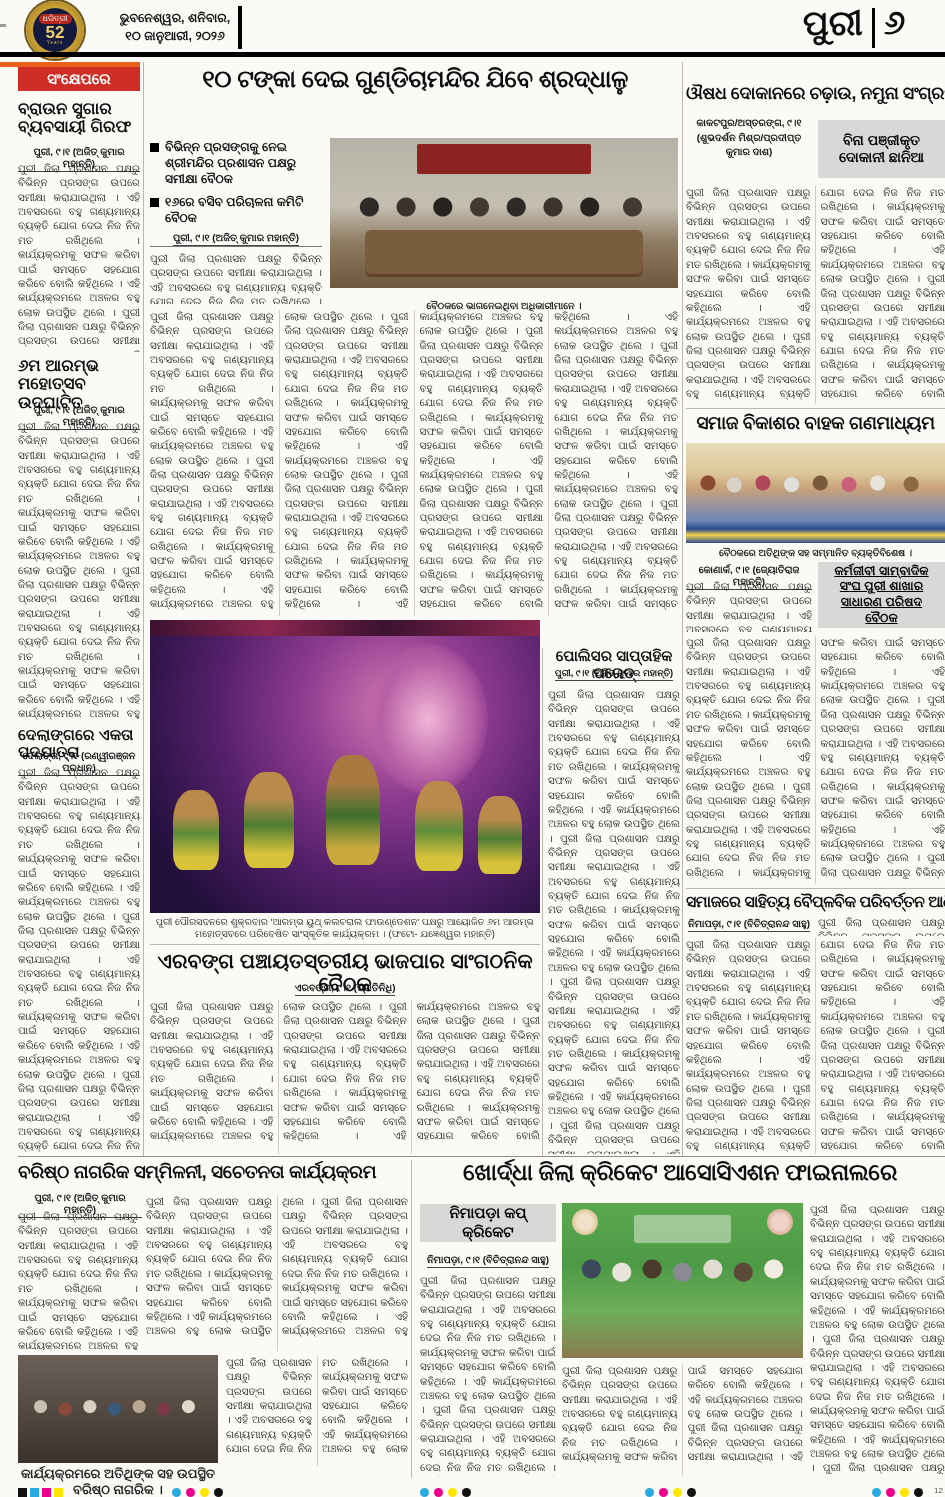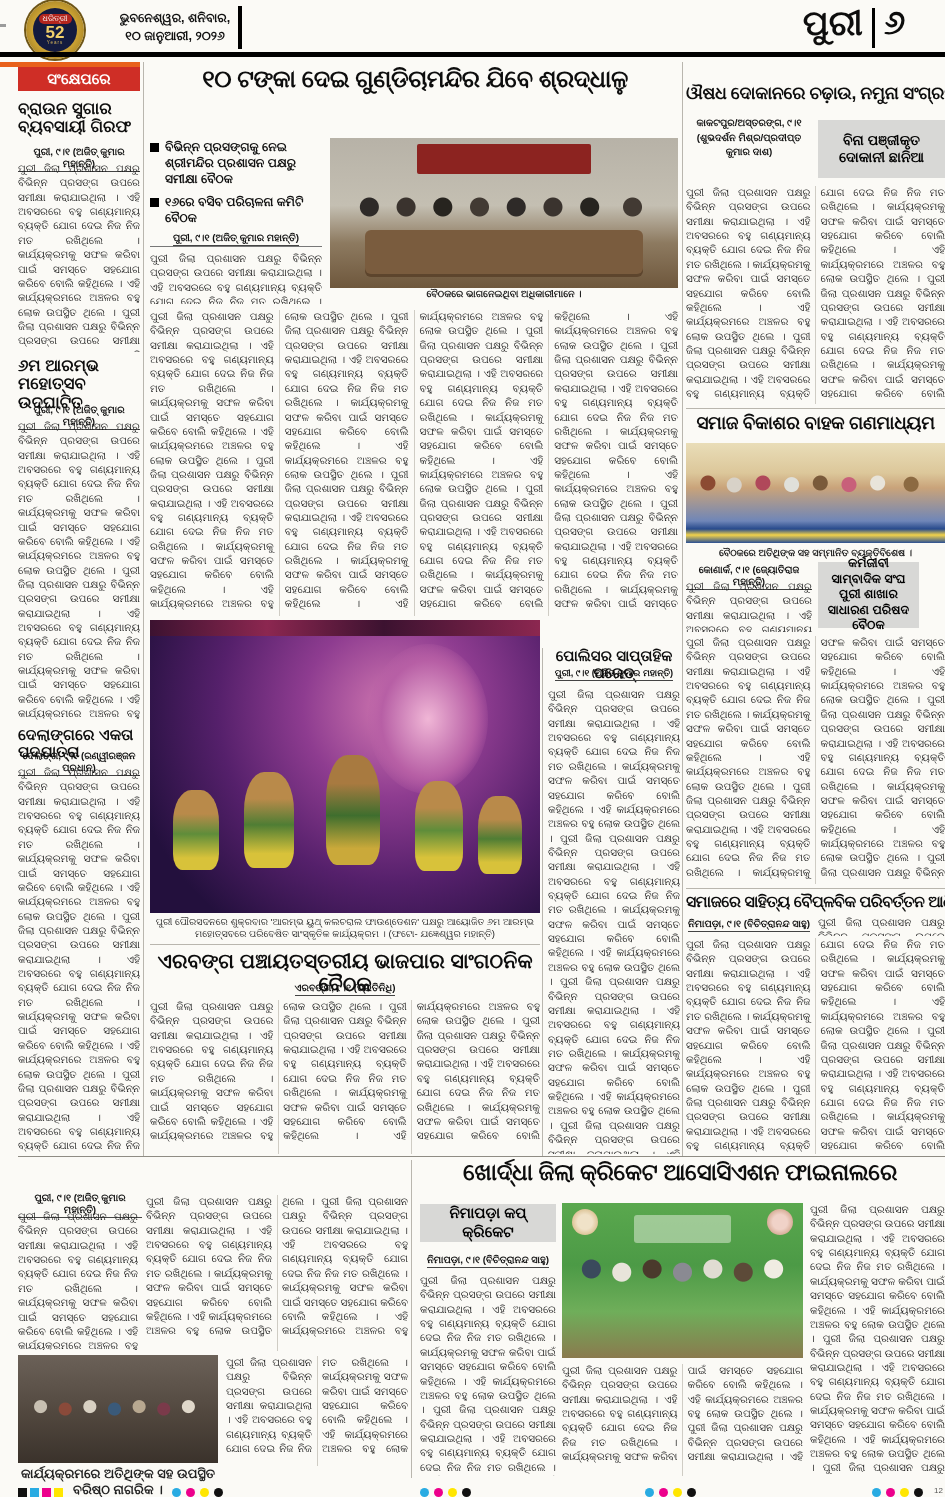--- a/index.html
+++ b/index.html
@@ -95,21 +95,21 @@
       radial-gradient(circle at 6% 50%,#2e2a28 9px,transparent 10px),
       radial-gradient(circle at 18% 50%,#3a332e 9px,transparent 10px),
       radial-gradient(circle at 30% 50%,#27241f 9px,transparent 10px),
       radial-gradient(circle at 42% 50%,#423a33 9px,transparent 10px),
       radial-gradient(circle at 54% 50%,#2e2a28 9px,transparent 10px),
       radial-gradient(circle at 66% 50%,#3a332e 9px,transparent 10px),
       radial-gradient(circle at 78% 50%,#27241f 9px,transparent 10px),
       radial-gradient(circle at 92% 50%,#423a33 9px,transparent 10px);"></div>
     <div style="position:absolute;left:10%;top:92px;width:80%;height:44px;background:#7a5c3e;border-radius:6px;box-shadow:0 3px 0 #5d452d;"></div>
   </div>
-  <div class="abs caption" style="left:330px;top:288px;width:348px;">ବୈଠକରେ ଭାଗନେଇଥିବା ଅଧିକାରୀମାନେ ।</div>
+  <div class="abs caption" style="left:330px;top:300px;width:348px;">ବୈଠକରେ ଭାଗନେଇଥିବା ଅଧିକାରୀମାନେ ।</div>
 
   <div class="abs body-txt cols4" style="left:150px;top:310px;width:528px;height:306px;">ପୁରୀ ଜିଲା ପ୍ରଶାସନ ପକ୍ଷରୁ ବିଭିନ୍ନ ପ୍ରସଙ୍ଗ ଉପରେ ସମୀକ୍ଷା କରାଯାଇଥିଲା । ଏହି ଅବସରରେ ବହୁ ଗଣ୍ୟମାନ୍ୟ ବ୍ୟକ୍ତି ଯୋଗ ଦେଇ ନିଜ ନିଜ ମତ ରଖିଥିଲେ । କାର୍ଯ୍ୟକ୍ରମକୁ ସଫଳ କରିବା ପାଇଁ ସମସ୍ତେ ସହଯୋଗ କରିବେ ବୋଲି କହିଥିଲେ । ଏହି କାର୍ଯ୍ୟକ୍ରମରେ ଅଞ୍ଚଳର ବହୁ ଲୋକ ଉପସ୍ଥିତ ଥିଲେ । ପୁରୀ ଜିଲା ପ୍ରଶାସନ ପକ୍ଷରୁ ବିଭିନ୍ନ ପ୍ରସଙ୍ଗ ଉପରେ ସମୀକ୍ଷା କରାଯାଇଥିଲା । ଏହି ଅବସରରେ ବହୁ ଗଣ୍ୟମାନ୍ୟ ବ୍ୟକ୍ତି ଯୋଗ ଦେଇ ନିଜ ନିଜ ମତ ରଖିଥିଲେ । କାର୍ଯ୍ୟକ୍ରମକୁ ସଫଳ କରିବା ପାଇଁ ସମସ୍ତେ ସହଯୋଗ କରିବେ ବୋଲି କହିଥିଲେ । ଏହି କାର୍ଯ୍ୟକ୍ରମରେ ଅଞ୍ଚଳର ବହୁ ଲୋକ ଉପସ୍ଥିତ ଥିଲେ । ପୁରୀ ଜିଲା ପ୍ରଶାସନ ପକ୍ଷରୁ ବିଭିନ୍ନ ପ୍ରସଙ୍ଗ ଉପରେ ସମୀକ୍ଷା କରାଯାଇଥିଲା । ଏହି ଅବସରରେ ବହୁ ଗଣ୍ୟମାନ୍ୟ ବ୍ୟକ୍ତି ଯୋଗ ଦେଇ ନିଜ ନିଜ ମତ ରଖିଥିଲେ । କାର୍ଯ୍ୟକ୍ରମକୁ ସଫଳ କରିବା ପାଇଁ ସମସ୍ତେ ସହଯୋଗ କରିବେ ବୋଲି କହିଥିଲେ । ଏହି କାର୍ଯ୍ୟକ୍ରମରେ ଅଞ୍ଚଳର ବହୁ ଲୋକ ଉପସ୍ଥିତ ଥିଲେ । ପୁରୀ ଜିଲା ପ୍ରଶାସନ ପକ୍ଷରୁ ବିଭିନ୍ନ ପ୍ରସଙ୍ଗ ଉପରେ ସମୀକ୍ଷା କରାଯାଇଥିଲା । ଏହି ଅବସରରେ ବହୁ ଗଣ୍ୟମାନ୍ୟ ବ୍ୟକ୍ତି ଯୋଗ ଦେଇ ନିଜ ନିଜ ମତ ରଖିଥିଲେ । କାର୍ଯ୍ୟକ୍ରମକୁ ସଫଳ କରିବା ପାଇଁ ସମସ୍ତେ ସହଯୋଗ କରିବେ ବୋଲି କହିଥିଲେ । ଏହି କାର୍ଯ୍ୟକ୍ରମରେ ଅଞ୍ଚଳର ବହୁ ଲୋକ ଉପସ୍ଥିତ ଥିଲେ । ପୁରୀ ଜିଲା ପ୍ରଶାସନ ପକ୍ଷରୁ ବିଭିନ୍ନ ପ୍ରସଙ୍ଗ ଉପରେ ସମୀକ୍ଷା କରାଯାଇଥିଲା । ଏହି ଅବସରରେ ବହୁ ଗଣ୍ୟମାନ୍ୟ ବ୍ୟକ୍ତି ଯୋଗ ଦେଇ ନିଜ ନିଜ ମତ ରଖିଥିଲେ । କାର୍ଯ୍ୟକ୍ରମକୁ ସଫଳ କରିବା ପାଇଁ ସମସ୍ତେ ସହଯୋଗ କରିବେ ବୋଲି କହିଥିଲେ । ଏହି କାର୍ଯ୍ୟକ୍ରମରେ ଅଞ୍ଚଳର ବହୁ ଲୋକ ଉପସ୍ଥିତ ଥିଲେ । ପୁରୀ ଜିଲା ପ୍ରଶାସନ ପକ୍ଷରୁ ବିଭିନ୍ନ ପ୍ରସଙ୍ଗ ଉପରେ ସମୀକ୍ଷା କରାଯାଇଥିଲା । ଏହି ଅବସରରେ ବହୁ ଗଣ୍ୟମାନ୍ୟ ବ୍ୟକ୍ତି ଯୋଗ ଦେଇ ନିଜ ନିଜ ମତ ରଖିଥିଲେ । କାର୍ଯ୍ୟକ୍ରମକୁ ସଫଳ କରିବା ପାଇଁ ସମସ୍ତେ ସହଯୋଗ କରିବେ ବୋଲି କହିଥିଲେ । ଏହି କାର୍ଯ୍ୟକ୍ରମରେ ଅଞ୍ଚଳର ବହୁ ଲୋକ ଉପସ୍ଥିତ ଥିଲେ । ପୁରୀ ଜିଲା ପ୍ରଶାସନ ପକ୍ଷରୁ ବିଭିନ୍ନ ପ୍ରସଙ୍ଗ ଉପରେ ସମୀକ୍ଷା କରାଯାଇଥିଲା । ଏହି ଅବସରରେ ବହୁ ଗଣ୍ୟମାନ୍ୟ ବ୍ୟକ୍ତି ଯୋଗ ଦେଇ ନିଜ ନିଜ ମତ ରଖିଥିଲେ । କାର୍ଯ୍ୟକ୍ରମକୁ ସଫଳ କରିବା ପାଇଁ ସମସ୍ତେ ସହଯୋଗ କରିବେ ବୋଲି କହିଥିଲେ । ଏହି କାର୍ଯ୍ୟକ୍ରମରେ ଅଞ୍ଚଳର ବହୁ ଲୋକ ଉପସ୍ଥିତ ଥିଲେ । ପୁରୀ ଜିଲା ପ୍ରଶାସନ ପକ୍ଷରୁ ବିଭିନ୍ନ ପ୍ରସଙ୍ଗ ଉପରେ ସମୀକ୍ଷା କରାଯାଇଥିଲା । ଏହି ଅବସରରେ ବହୁ ଗଣ୍ୟମାନ୍ୟ ବ୍ୟକ୍ତି ଯୋଗ ଦେଇ ନିଜ ନିଜ ମତ ରଖିଥିଲେ । କାର୍ଯ୍ୟକ୍ରମକୁ ସଫଳ କରିବା ପାଇଁ ସମସ୍ତେ ସହଯୋଗ କରିବେ ବୋଲି କହିଥିଲେ । ଏହି କାର୍ଯ୍ୟକ୍ରମରେ ଅଞ୍ଚଳର ବହୁ ଲୋକ ଉପସ୍ଥିତ ଥିଲେ । ପୁରୀ ଜିଲା ପ୍ରଶାସନ ପକ୍ଷରୁ ବିଭିନ୍ନ ପ୍ରସଙ୍ଗ ଉପରେ ସମୀକ୍ଷା କରାଯାଇଥିଲା । ଏହି ଅବସରରେ ବହୁ ଗଣ୍ୟମାନ୍ୟ ବ୍ୟକ୍ତି ଯୋଗ ଦେଇ ନିଜ ନିଜ ମତ ରଖିଥିଲେ । କାର୍ଯ୍ୟକ୍ରମକୁ ସଫଳ କରିବା ପାଇଁ ସମସ୍ତେ ସହଯୋଗ କରିବେ ବୋଲି କହିଥିଲେ । ଏହି କାର୍ଯ୍ୟକ୍ରମରେ ଅଞ୍ଚଳର ବହୁ ଲୋକ ଉପସ୍ଥିତ ଥିଲେ ।</div>
 
   <div class="abs photo" style="left:150px;top:620px;width:390px;height:293px;background:
       radial-gradient(circle at 62% 30%,#d077b0 0%,#8e3c90 28%,#55206b 55%,#23103d 85%);">
     <div style="position:absolute;left:0;top:0;width:100%;height:16px;background:linear-gradient(90deg,#3c1230,#8c2750 30%,#3c1230 60%,#8c2750);"></div>
     <div style="position:absolute;left:56%;top:24px;width:120px;height:150px;background:radial-gradient(ellipse at center,#f0b6d6 0%,#b75fa5 55%,transparent 75%);border-radius:50%;"></div>
     <div style="position:absolute;left:6%;top:58%;width:46px;height:80px;background:linear-gradient(180deg,#b98a4a 30%,#5f8d3a 55%,#d8c23a 85%);border-radius:40% 40% 20% 20%;"></div>
     <div style="position:absolute;left:24%;top:52%;width:50px;height:96px;background:linear-gradient(180deg,#b98a4a 28%,#4f7d34 55%,#d8c23a 85%);border-radius:40% 40% 20% 20%;"></div>
     <div style="position:absolute;left:45%;top:46%;width:54px;height:110px;background:linear-gradient(180deg,#a87a40 26%,#3f6e2e 55%,#caa93a 85%);border-radius:40% 40% 20% 20%;"></div>
@@ -146,33 +146,34 @@
       radial-gradient(circle at 16% 35%,#d8d2c8 7px,transparent 8px),
       radial-gradient(circle at 28% 30%,#b0485a 7px,transparent 8px),
       radial-gradient(circle at 40% 34%,#e0e0da 7px,transparent 8px),
       radial-gradient(circle at 52% 30%,#7a5a3a 7px,transparent 8px),
       radial-gradient(circle at 64% 34%,#c8607a 7px,transparent 8px),
       radial-gradient(circle at 76% 30%,#e8e4da 7px,transparent 8px),
       radial-gradient(circle at 90% 33%,#8c6a42 7px,transparent 8px);"></div>
   </div>
   <div class="abs caption" style="left:686px;top:547px;width:259px;">ବୈଠକରେ ଅତିଥିଙ୍କ ସହ ସମ୍ମାନିତ ବ୍ୟକ୍ତିବିଶେଷ ।</div>
   <div class="abs byline" style="left:686px;top:564px;width:126px;"><span class="u">କୋଣାର୍କ, ୯।୧ (ଜ୍ୟୋତିରାଜ ମହାନ୍ତି)</span></div>
-  <div class="abs graybox" style="left:818px;top:562px;width:101px;height:66px;font-size:12.5px;">କର୍ମଜୀବୀ ସାମ୍ବାଦିକ ସଂଘ ପୁରୀ ଶାଖାର ସାଧାରଣ ପରିଷଦ ବୈଠକ</div>
+  <div class="abs graybox" style="left:818px;top:562px;width:127px;height:66px;font-size:12.5px;text-decoration:underline;">କର୍ମଜୀବୀ ସାମ୍ବାଦିକ ସଂଘ ପୁରୀ ଶାଖାର ସାଧାରଣ ପରିଷଦ ବୈଠକ</div>
   <div class="abs body-txt" style="left:686px;top:580px;width:126px;height:52px;">ପୁରୀ ଜିଲା ପ୍ରଶାସନ ପକ୍ଷରୁ ବିଭିନ୍ନ ପ୍ରସଙ୍ଗ ଉପରେ ସମୀକ୍ଷା କରାଯାଇଥିଲା । ଏହି ଅବସରରେ ବହୁ ଗଣ୍ୟମାନ୍ୟ ବ୍ୟକ୍ତି ଯୋଗ ଦେଇ ନିଜ ନିଜ ମତ ରଖିଥିଲେ । କାର୍ଯ୍ୟକ୍ରମକୁ ସଫଳ କରିବା ପାଇଁ ସମସ୍ତେ ସହଯୋଗ କରିବେ ବୋଲି କହିଥିଲେ । ଏହି କାର୍ଯ୍ୟକ୍ରମରେ ଅଞ୍ଚଳର ବହୁ ଲୋକ ଉପସ୍ଥିତ ଥିଲେ ।</div>
   <div class="abs body-txt cols2" style="left:686px;top:636px;width:259px;height:248px;">ପୁରୀ ଜିଲା ପ୍ରଶାସନ ପକ୍ଷରୁ ବିଭିନ୍ନ ପ୍ରସଙ୍ଗ ଉପରେ ସମୀକ୍ଷା କରାଯାଇଥିଲା । ଏହି ଅବସରରେ ବହୁ ଗଣ୍ୟମାନ୍ୟ ବ୍ୟକ୍ତି ଯୋଗ ଦେଇ ନିଜ ନିଜ ମତ ରଖିଥିଲେ । କାର୍ଯ୍ୟକ୍ରମକୁ ସଫଳ କରିବା ପାଇଁ ସମସ୍ତେ ସହଯୋଗ କରିବେ ବୋଲି କହିଥିଲେ । ଏହି କାର୍ଯ୍ୟକ୍ରମରେ ଅଞ୍ଚଳର ବହୁ ଲୋକ ଉପସ୍ଥିତ ଥିଲେ । ପୁରୀ ଜିଲା ପ୍ରଶାସନ ପକ୍ଷରୁ ବିଭିନ୍ନ ପ୍ରସଙ୍ଗ ଉପରେ ସମୀକ୍ଷା କରାଯାଇଥିଲା । ଏହି ଅବସରରେ ବହୁ ଗଣ୍ୟମାନ୍ୟ ବ୍ୟକ୍ତି ଯୋଗ ଦେଇ ନିଜ ନିଜ ମତ ରଖିଥିଲେ । କାର୍ଯ୍ୟକ୍ରମକୁ ସଫଳ କରିବା ପାଇଁ ସମସ୍ତେ ସହଯୋଗ କରିବେ ବୋଲି କହିଥିଲେ । ଏହି କାର୍ଯ୍ୟକ୍ରମରେ ଅଞ୍ଚଳର ବହୁ ଲୋକ ଉପସ୍ଥିତ ଥିଲେ । ପୁରୀ ଜିଲା ପ୍ରଶାସନ ପକ୍ଷରୁ ବିଭିନ୍ନ ପ୍ରସଙ୍ଗ ଉପରେ ସମୀକ୍ଷା କରାଯାଇଥିଲା । ଏହି ଅବସରରେ ବହୁ ଗଣ୍ୟମାନ୍ୟ ବ୍ୟକ୍ତି ଯୋଗ ଦେଇ ନିଜ ନିଜ ମତ ରଖିଥିଲେ । କାର୍ଯ୍ୟକ୍ରମକୁ ସଫଳ କରିବା ପାଇଁ ସମସ୍ତେ ସହଯୋଗ କରିବେ ବୋଲି କହିଥିଲେ । ଏହି କାର୍ଯ୍ୟକ୍ରମରେ ଅଞ୍ଚଳର ବହୁ ଲୋକ ଉପସ୍ଥିତ ଥିଲେ । ପୁରୀ ଜିଲା ପ୍ରଶାସନ ପକ୍ଷରୁ ବିଭିନ୍ନ ପ୍ରସଙ୍ଗ ଉପରେ ସମୀକ୍ଷା କରାଯାଇଥିଲା । ଏହି ଅବସରରେ ବହୁ ଗଣ୍ୟମାନ୍ୟ ବ୍ୟକ୍ତି ଯୋଗ ଦେଇ ନିଜ ନିଜ ମତ ରଖିଥିଲେ । କାର୍ଯ୍ୟକ୍ରମକୁ ସଫଳ କରିବା ପାଇଁ ସମସ୍ତେ ସହଯୋଗ କରିବେ ବୋଲି କହିଥିଲେ । ଏହି କାର୍ଯ୍ୟକ୍ରମରେ ଅଞ୍ଚଳର ବହୁ ଲୋକ ଉପସ୍ଥିତ ଥିଲେ । ପୁରୀ ଜିଲା ପ୍ରଶାସନ ପକ୍ଷରୁ ବିଭିନ୍ନ ପ୍ରସଙ୍ଗ ଉପରେ ସମୀକ୍ଷା କରାଯାଇଥିଲା । ଏହି ଅବସରରେ ବହୁ ଗଣ୍ୟମାନ୍ୟ ବ୍ୟକ୍ତି ଯୋଗ ଦେଇ ନିଜ ନିଜ ମତ ରଖିଥିଲେ । କାର୍ଯ୍ୟକ୍ରମକୁ ସଫଳ କରିବା ପାଇଁ ସମସ୍ତେ ସହଯୋଗ କରିବେ ବୋଲି କହିଥିଲେ । ଏହି କାର୍ଯ୍ୟକ୍ରମରେ ଅଞ୍ଚଳର ବହୁ ଲୋକ ଉପସ୍ଥିତ ଥିଲେ ।</div>
   <div class="abs hrule" style="left:686px;top:888px;width:259px;"></div>
 
   <div class="abs hl" style="left:686px;top:893px;width:259px;font-size:15.8px;text-align:center;white-space:nowrap;letter-spacing:-0.5px;">ସମାଜରେ ସାହିତ୍ୟ ବୈପ୍ଳବିକ ପରିବର୍ତ୍ତନ ଆଣିପାରିବ</div>
   <div class="abs byline" style="left:686px;top:918px;width:126px;"><span class="u">ନିମାପଡ଼ା, ୯।୧ (ବିଚିତ୍ରାନନ୍ଦ ସାହୁ)</span></div>
   <div class="abs body-txt" style="left:818px;top:916px;width:127px;height:20px;">ପୁରୀ ଜିଲା ପ୍ରଶାସନ ପକ୍ଷରୁ ବିଭିନ୍ନ ପ୍ରସଙ୍ଗ ଉପରେ ସମୀକ୍ଷା କରାଯାଇଥିଲା । ଏହି ଅବସରରେ ବହୁ ଗଣ୍ୟମାନ୍ୟ ବ୍ୟକ୍ତି ଯୋଗ ଦେଇ ନିଜ ନିଜ ମତ ରଖିଥିଲେ । କାର୍ଯ୍ୟକ୍ରମକୁ ସଫଳ କରିବା ପାଇଁ ସମସ୍ତେ ସହଯୋଗ କରିବେ ବୋଲି କହିଥିଲେ । ଏହି କାର୍ଯ୍ୟକ୍ରମରେ ଅଞ୍ଚଳର ବହୁ ଲୋକ ଉପସ୍ଥିତ ଥିଲେ ।</div>
   <div class="abs body-txt cols2" style="left:686px;top:938px;width:259px;height:216px;">ପୁରୀ ଜିଲା ପ୍ରଶାସନ ପକ୍ଷରୁ ବିଭିନ୍ନ ପ୍ରସଙ୍ଗ ଉପରେ ସମୀକ୍ଷା କରାଯାଇଥିଲା । ଏହି ଅବସରରେ ବହୁ ଗଣ୍ୟମାନ୍ୟ ବ୍ୟକ୍ତି ଯୋଗ ଦେଇ ନିଜ ନିଜ ମତ ରଖିଥିଲେ । କାର୍ଯ୍ୟକ୍ରମକୁ ସଫଳ କରିବା ପାଇଁ ସମସ୍ତେ ସହଯୋଗ କରିବେ ବୋଲି କହିଥିଲେ । ଏହି କାର୍ଯ୍ୟକ୍ରମରେ ଅଞ୍ଚଳର ବହୁ ଲୋକ ଉପସ୍ଥିତ ଥିଲେ । ପୁରୀ ଜିଲା ପ୍ରଶାସନ ପକ୍ଷରୁ ବିଭିନ୍ନ ପ୍ରସଙ୍ଗ ଉପରେ ସମୀକ୍ଷା କରାଯାଇଥିଲା । ଏହି ଅବସରରେ ବହୁ ଗଣ୍ୟମାନ୍ୟ ବ୍ୟକ୍ତି ଯୋଗ ଦେଇ ନିଜ ନିଜ ମତ ରଖିଥିଲେ । କାର୍ଯ୍ୟକ୍ରମକୁ ସଫଳ କରିବା ପାଇଁ ସମସ୍ତେ ସହଯୋଗ କରିବେ ବୋଲି କହିଥିଲେ । ଏହି କାର୍ଯ୍ୟକ୍ରମରେ ଅଞ୍ଚଳର ବହୁ ଲୋକ ଉପସ୍ଥିତ ଥିଲେ । ପୁରୀ ଜିଲା ପ୍ରଶାସନ ପକ୍ଷରୁ ବିଭିନ୍ନ ପ୍ରସଙ୍ଗ ଉପରେ ସମୀକ୍ଷା କରାଯାଇଥିଲା । ଏହି ଅବସରରେ ବହୁ ଗଣ୍ୟମାନ୍ୟ ବ୍ୟକ୍ତି ଯୋଗ ଦେଇ ନିଜ ନିଜ ମତ ରଖିଥିଲେ । କାର୍ଯ୍ୟକ୍ରମକୁ ସଫଳ କରିବା ପାଇଁ ସମସ୍ତେ ସହଯୋଗ କରିବେ ବୋଲି କହିଥିଲେ । ଏହି କାର୍ଯ୍ୟକ୍ରମରେ ଅଞ୍ଚଳର ବହୁ ଲୋକ ଉପସ୍ଥିତ ଥିଲେ । ପୁରୀ ଜିଲା ପ୍ରଶାସନ ପକ୍ଷରୁ ବିଭିନ୍ନ ପ୍ରସଙ୍ଗ ଉପରେ ସମୀକ୍ଷା କରାଯାଇଥିଲା । ଏହି ଅବସରରେ ବହୁ ଗଣ୍ୟମାନ୍ୟ ବ୍ୟକ୍ତି ଯୋଗ ଦେଇ ନିଜ ନିଜ ମତ ରଖିଥିଲେ । କାର୍ଯ୍ୟକ୍ରମକୁ ସଫଳ କରିବା ପାଇଁ ସମସ୍ତେ ସହଯୋଗ କରିବେ ବୋଲି କହିଥିଲେ । ଏହି କାର୍ଯ୍ୟକ୍ରମରେ ଅଞ୍ଚଳର ବହୁ ଲୋକ ଉପସ୍ଥିତ ଥିଲେ । ପୁରୀ ଜିଲା ପ୍ରଶାସନ ପକ୍ଷରୁ ବିଭିନ୍ନ ପ୍ରସଙ୍ଗ ଉପରେ ସମୀକ୍ଷା କରାଯାଇଥିଲା । ଏହି ଅବସରରେ ବହୁ ଗଣ୍ୟମାନ୍ୟ ବ୍ୟକ୍ତି ଯୋଗ ଦେଇ ନିଜ ନିଜ ମତ ରଖିଥିଲେ । କାର୍ଯ୍ୟକ୍ରମକୁ ସଫଳ କରିବା ପାଇଁ ସମସ୍ତେ ସହଯୋଗ କରିବେ ବୋଲି କହିଥିଲେ । ଏହି କାର୍ଯ୍ୟକ୍ରମରେ ଅଞ୍ଚଳର ବହୁ ଲୋକ ଉପସ୍ଥିତ ଥିଲେ ।</div>
 
   <div class="abs hrule" style="left:18px;top:1156px;width:927px;background:#8f8c84;"></div>
   <div class="abs vrule" style="left:411px;top:1160px;height:318px;"></div>
 
+  <div class="abs hl" style="left:18px;top:1162px;width:390px;font-size:18.5px;white-space:nowrap;letter-spacing:-0.4px;">ବରିଷ୍ଠ ନାଗରିକ ସମ୍ମିଳନୀ, ସଚେତନତା କାର୍ଯ୍ୟକ୍ରମ</div>
   <div class="abs byline" style="left:18px;top:1192px;width:124px;"><span class="u">ପୁରୀ, ୯।୧ (ଅଜିତ୍ କୁମାର ମହାନ୍ତି)</span></div>
   <div class="abs body-txt" style="left:18px;top:1210px;width:120px;height:140px;">ପୁରୀ ଜିଲା ପ୍ରଶାସନ ପକ୍ଷରୁ ବିଭିନ୍ନ ପ୍ରସଙ୍ଗ ଉପରେ ସମୀକ୍ଷା କରାଯାଇଥିଲା । ଏହି ଅବସରରେ ବହୁ ଗଣ୍ୟମାନ୍ୟ ବ୍ୟକ୍ତି ଯୋଗ ଦେଇ ନିଜ ନିଜ ମତ ରଖିଥିଲେ । କାର୍ଯ୍ୟକ୍ରମକୁ ସଫଳ କରିବା ପାଇଁ ସମସ୍ତେ ସହଯୋଗ କରିବେ ବୋଲି କହିଥିଲେ । ଏହି କାର୍ଯ୍ୟକ୍ରମରେ ଅଞ୍ଚଳର ବହୁ ଲୋକ ଉପସ୍ଥିତ ଥିଲେ । ପୁରୀ ଜିଲା ପ୍ରଶାସନ ପକ୍ଷରୁ ବିଭିନ୍ନ ପ୍ରସଙ୍ଗ ଉପରେ ସମୀକ୍ଷା କରାଯାଇଥିଲା । ଏହି ଅବସରରେ ବହୁ ଗଣ୍ୟମାନ୍ୟ ବ୍ୟକ୍ତି ଯୋଗ ଦେଇ ନିଜ ନିଜ ମତ ରଖିଥିଲେ । କାର୍ଯ୍ୟକ୍ରମକୁ ସଫଳ କରିବା ପାଇଁ ସମସ୍ତେ ସହଯୋଗ କରିବେ ବୋଲି କହିଥିଲେ । ଏହି କାର୍ଯ୍ୟକ୍ରମରେ ଅଞ୍ଚଳର ବହୁ ଲୋକ ଉପସ୍ଥିତ ଥିଲେ ।</div>
   <div class="abs body-txt cols2" style="left:146px;top:1195px;width:262px;height:156px;">ପୁରୀ ଜିଲା ପ୍ରଶାସନ ପକ୍ଷରୁ ବିଭିନ୍ନ ପ୍ରସଙ୍ଗ ଉପରେ ସମୀକ୍ଷା କରାଯାଇଥିଲା । ଏହି ଅବସରରେ ବହୁ ଗଣ୍ୟମାନ୍ୟ ବ୍ୟକ୍ତି ଯୋଗ ଦେଇ ନିଜ ନିଜ ମତ ରଖିଥିଲେ । କାର୍ଯ୍ୟକ୍ରମକୁ ସଫଳ କରିବା ପାଇଁ ସମସ୍ତେ ସହଯୋଗ କରିବେ ବୋଲି କହିଥିଲେ । ଏହି କାର୍ଯ୍ୟକ୍ରମରେ ଅଞ୍ଚଳର ବହୁ ଲୋକ ଉପସ୍ଥିତ ଥିଲେ । ପୁରୀ ଜିଲା ପ୍ରଶାସନ ପକ୍ଷରୁ ବିଭିନ୍ନ ପ୍ରସଙ୍ଗ ଉପରେ ସମୀକ୍ଷା କରାଯାଇଥିଲା । ଏହି ଅବସରରେ ବହୁ ଗଣ୍ୟମାନ୍ୟ ବ୍ୟକ୍ତି ଯୋଗ ଦେଇ ନିଜ ନିଜ ମତ ରଖିଥିଲେ । କାର୍ଯ୍ୟକ୍ରମକୁ ସଫଳ କରିବା ପାଇଁ ସମସ୍ତେ ସହଯୋଗ କରିବେ ବୋଲି କହିଥିଲେ । ଏହି କାର୍ଯ୍ୟକ୍ରମରେ ଅଞ୍ଚଳର ବହୁ ଲୋକ ଉପସ୍ଥିତ ଥିଲେ । ପୁରୀ ଜିଲା ପ୍ରଶାସନ ପକ୍ଷରୁ ବିଭିନ୍ନ ପ୍ରସଙ୍ଗ ଉପରେ ସମୀକ୍ଷା କରାଯାଇଥିଲା । ଏହି ଅବସରରେ ବହୁ ଗଣ୍ୟମାନ୍ୟ ବ୍ୟକ୍ତି ଯୋଗ ଦେଇ ନିଜ ନିଜ ମତ ରଖିଥିଲେ । କାର୍ଯ୍ୟକ୍ରମକୁ ସଫଳ କରିବା ପାଇଁ ସମସ୍ତେ ସହଯୋଗ କରିବେ ବୋଲି କହିଥିଲେ । ଏହି କାର୍ଯ୍ୟକ୍ରମରେ ଅଞ୍ଚଳର ବହୁ ଲୋକ ଉପସ୍ଥିତ ଥିଲେ ।</div>
   <div class="abs photo" style="left:18px;top:1355px;width:200px;height:108px;background:linear-gradient(180deg,#6b6158 0%,#51473e 55%,#3a322b 100%);">
     <div style="position:absolute;left:6%;top:30%;width:88%;height:45%;background:
       radial-gradient(circle at 6% 40%,#c8c0b2 6px,transparent 7px),
       radial-gradient(circle at 20% 45%,#8a4a3a 6px,transparent 7px),
       radial-gradient(circle at 34% 40%,#d8d0c2 6px,transparent 7px),
       radial-gradient(circle at 48% 45%,#3a5a7a 6px,transparent 7px),
       radial-gradient(circle at 62% 40%,#b8a890 6px,transparent 7px),

